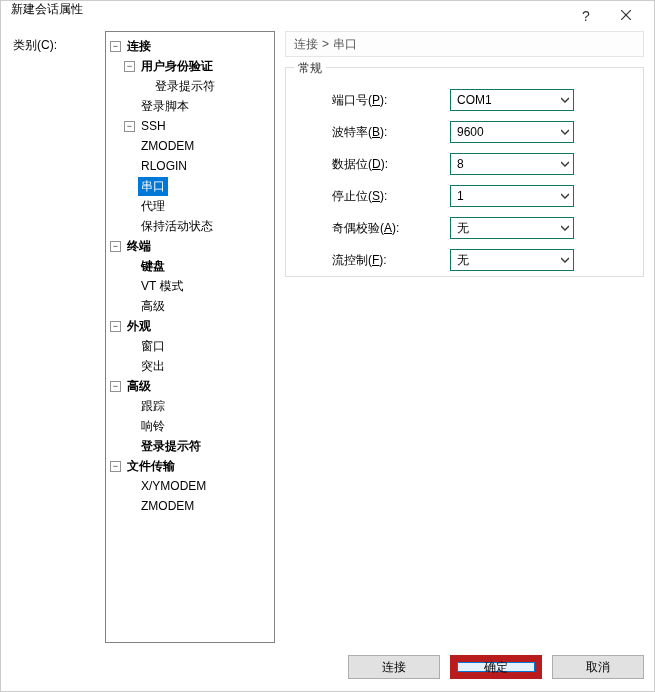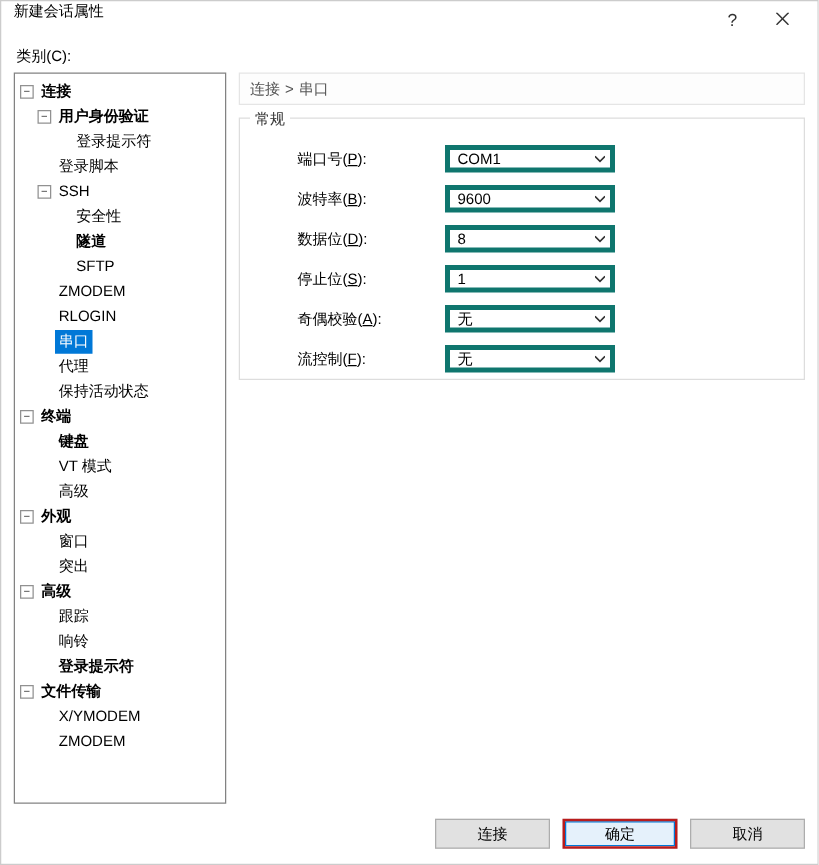--- a/index.html
+++ b/index.html
@@ -4,21 +4,21 @@
 <style>
 * { box-sizing: border-box; margin: 0; padding: 0; font-family: "Microsoft YaHei", "Segoe UI", sans-serif; font-size: 12px; }
 html, body { width: 655px; height: 692px; background: #fff; color: #000; }
 
 .window { width: 655px; height: 692px; border: 1px solid #ccc; background: #fff; display: flex; flex-direction: column; }
 .titlebar { height: 30px; display: flex; align-items: flex-start; padding: 0 8px; }
 .titlebar .title { flex: 1; font-size: 12px; padding-left: 2px; }
 .titlebar .btn { width: 40px; height: 30px; display: flex; align-items: center; justify-content: center; }
 .titlebar .btn svg { width: 10px; height: 10px; }
 
-.content { flex: 1; display: flex; flex-direction: column; padding: 0 10px; }
+.content { flex: 1; display: flex; flex-direction: row; padding: 0 10px; gap: 48px; }
 .category-label { padding: 6px 0 4px 2px; }
 .main-row { flex: 1; display: flex; gap: 10px; min-height: 0; }
 
 .tree-panel { width: 170px; border: 1px solid #828282; background: #fff; overflow: auto; padding: 4px 2px; }
 .tree ul { list-style: none; padding-left: 14px; }
 .tree > ul { padding-left: 2px; }
 .tree li { position: relative; }
 .tree .row { display: flex; align-items: center; height: 20px; white-space: nowrap; cursor: default; }
 .tree .toggle { width: 11px; height: 11px; border: 1px solid #919191; display: inline-flex; align-items: center; justify-content: center; margin-right: 3px; font-size: 9px; line-height: 1; color: #333; background: #fff; }
 .tree .spacer { width: 14px; display: inline-block; }
@@ -28,26 +28,26 @@
 
 .right-panel { flex: 1; display: flex; flex-direction: column; }
 .breadcrumb { height: 26px; border: 1px solid #e5e5e5; background: #fdfdfd; display: flex; align-items: center; padding: 0 8px; color: #555; }
 .breadcrumb span { margin-right: 4px; }
 
 .group { margin-top: 10px; position: relative; border: 1px solid #ddd; padding: 16px 12px 0 12px; }
 .group .legend { position: absolute; top: -8px; left: 8px; background: #fff; padding: 0 4px; color: #333; }
 .form-row { display: flex; align-items: center; height: 32px; margin-left: 32px; }
 .form-row .flabel { width: 120px; padding-left: 2px; }
 .form-row .flabel u { text-decoration: underline; }
-.select { width: 136px; height: 22px; border: 4px solid #0f766e; background: #fff; display: flex; align-items: center; justify-content: space-between; padding: 0 4px 0 6px; }
+.select { width: 124px; height: 22px; border: 1px solid #0f766e; background: #fff; display: flex; align-items: center; justify-content: space-between; padding: 0 4px 0 6px; }
 .select .arrow svg { width: 8px; height: 8px; }
 
 .footer { height: 48px; display: flex; align-items: center; justify-content: flex-end; gap: 10px; padding: 0 10px; }
 .footer .btn { width: 92px; height: 24px; border: 1px solid #adadad; background: #e1e1e1; display: flex; align-items: center; justify-content: center; }
-.footer .btn.default { border: 2px solid #b91c1c; box-shadow: inset 0 0 0 1px #0078d7; background: #e5f1fb; }
+.footer .btn.default { border: 7px solid #b91c1c; box-shadow: inset 0 0 0 1px #0078d7; background: #e5f1fb; }
 </style>
 </head>
 <body>
 
 <div class="window">
 
   <div class="titlebar">
     <div class="title">新建会话属性</div>
     <div class="btn" title="帮助">
       <span style="font-size:14px;color:#333;">?</span>
@@ -94,40 +94,20 @@
                     <div class="row">
                       <span class="spacer"></span>
                       <span class="label">登录脚本</span>
                     </div>
                   </li>
                 <li>
                   <div class="row">
                     <span class="toggle">−</span>
                     <span class="label">SSH</span>
                   </div>
-                  <ul>
-                    <li>
-                        <div class="row">
-                          <span class="spacer"></span>
-                          <span class="label">安全性</span>
-                        </div>
-                      </li>
-                    <li>
-                        <div class="row">
-                          <span class="spacer"></span>
-                          <span class="label bold">隧道</span>
-                        </div>
-                      </li>
-                    <li>
-                        <div class="row">
-                          <span class="spacer"></span>
-                          <span class="label">SFTP</span>
-                        </div>
-                      </li>
-                  </ul>
                 </li>
                 <li>
                     <div class="row">
                       <span class="spacer"></span>
                       <span class="label">ZMODEM</span>
                     </div>
                   </li>
                 <li>
                     <div class="row">
                       <span class="spacer"></span>

